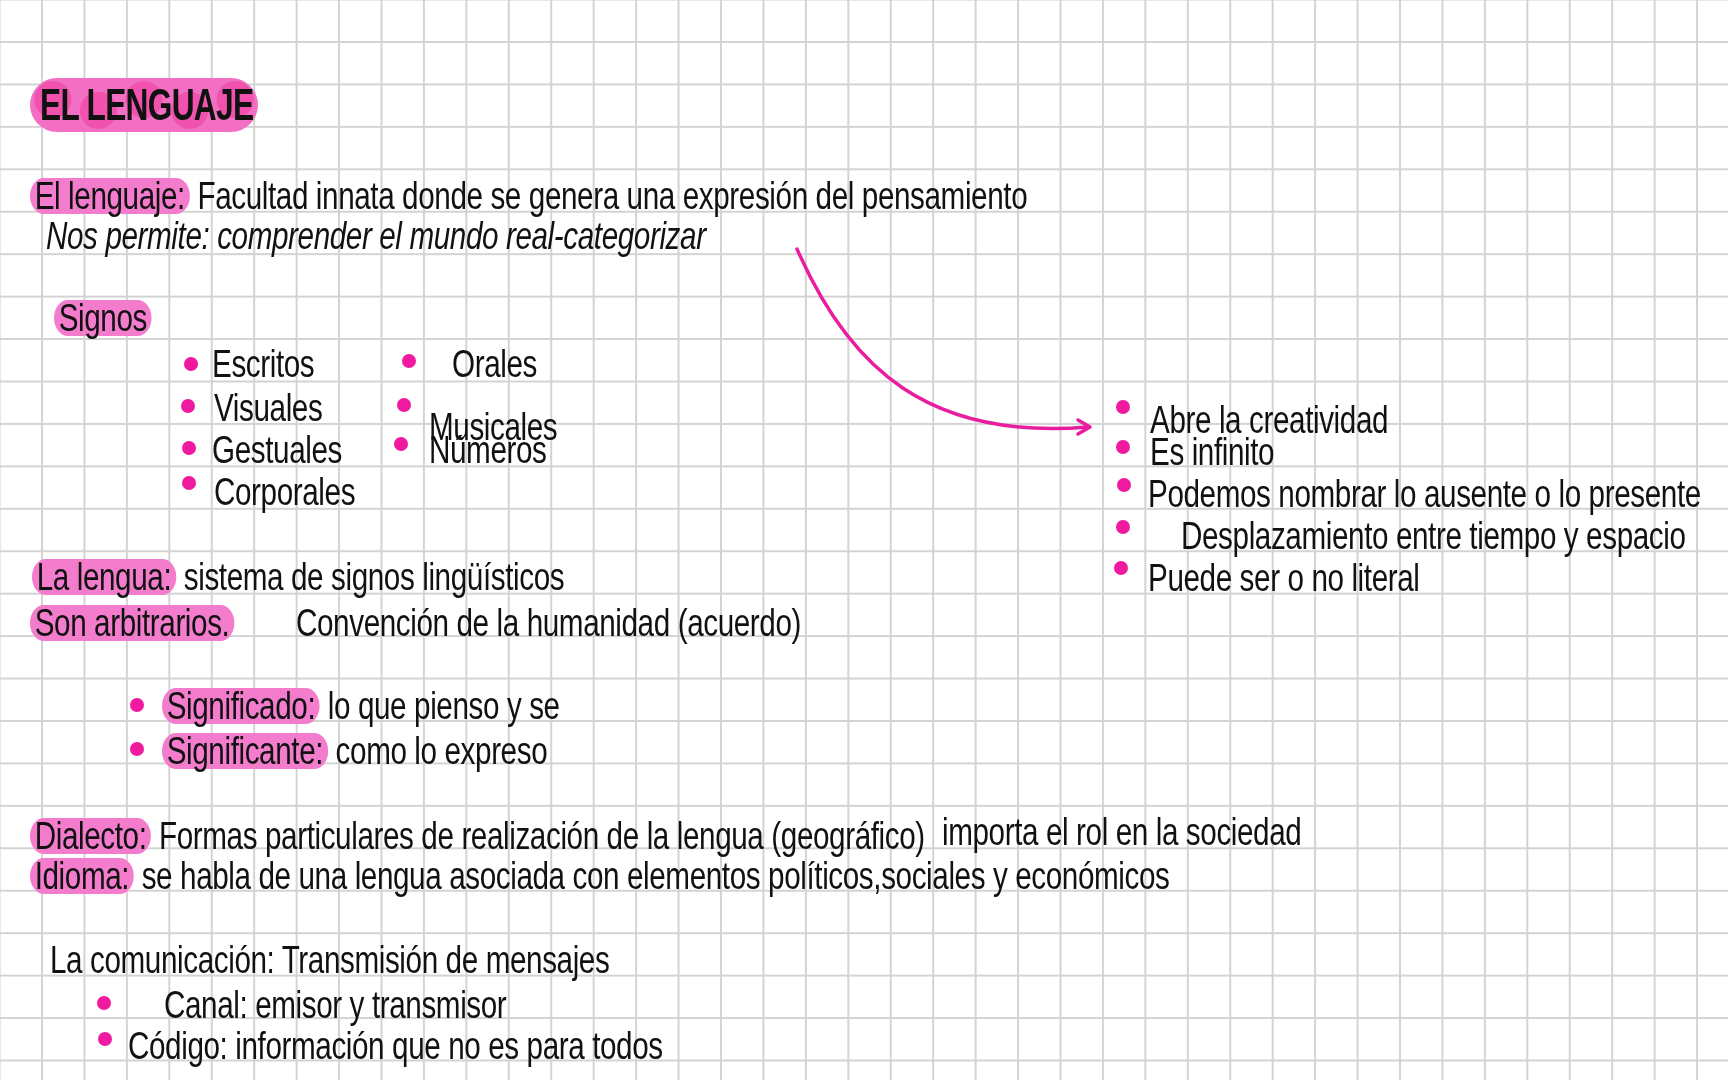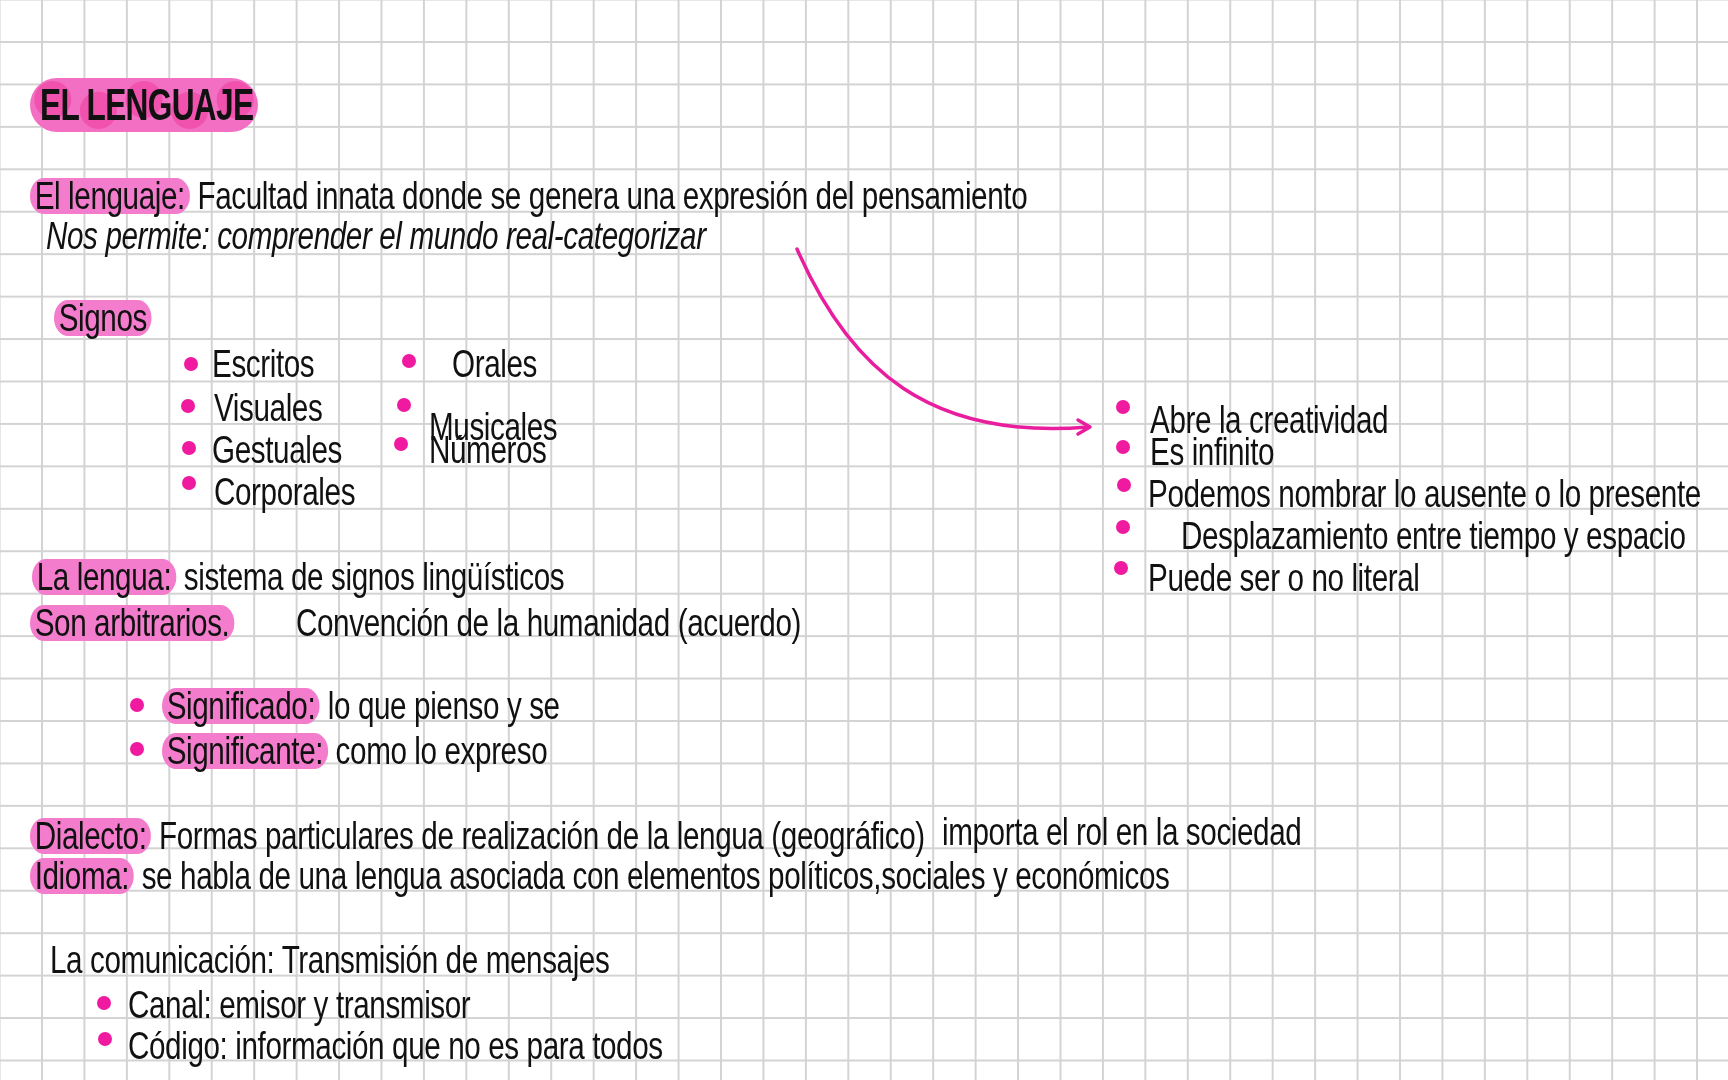--- a/index.html
+++ b/index.html
@@ -139,19 +139,19 @@
   <span class="cond">
     <span class="pill">Idioma:</span>
     <span>se habla de una lengua asociada con elementos políticos,sociales y económicos</span>
   </span>
 </div>
 
 <div class="row" style="left:50px; top:940px;">
   <span class="cond">La comunicación: Transmisión de mensajes</span>
 </div>
 <span class="bullet" style="left:97px; top:996px;"></span>
-<div class="row" style="left:128px; top:985px;">
+<div class="row" style="left:128px; top:985px;padding-left:36px;">
   <span class="cond">Canal: emisor y transmisor</span>
 </div>
 <span class="bullet" style="left:98px; top:1032px;"></span>
 <div class="row" style="left:128px; top:1026px;">
   <span class="cond">Código: información que no es para todos</span>
 </div>
 
 </body></html>

